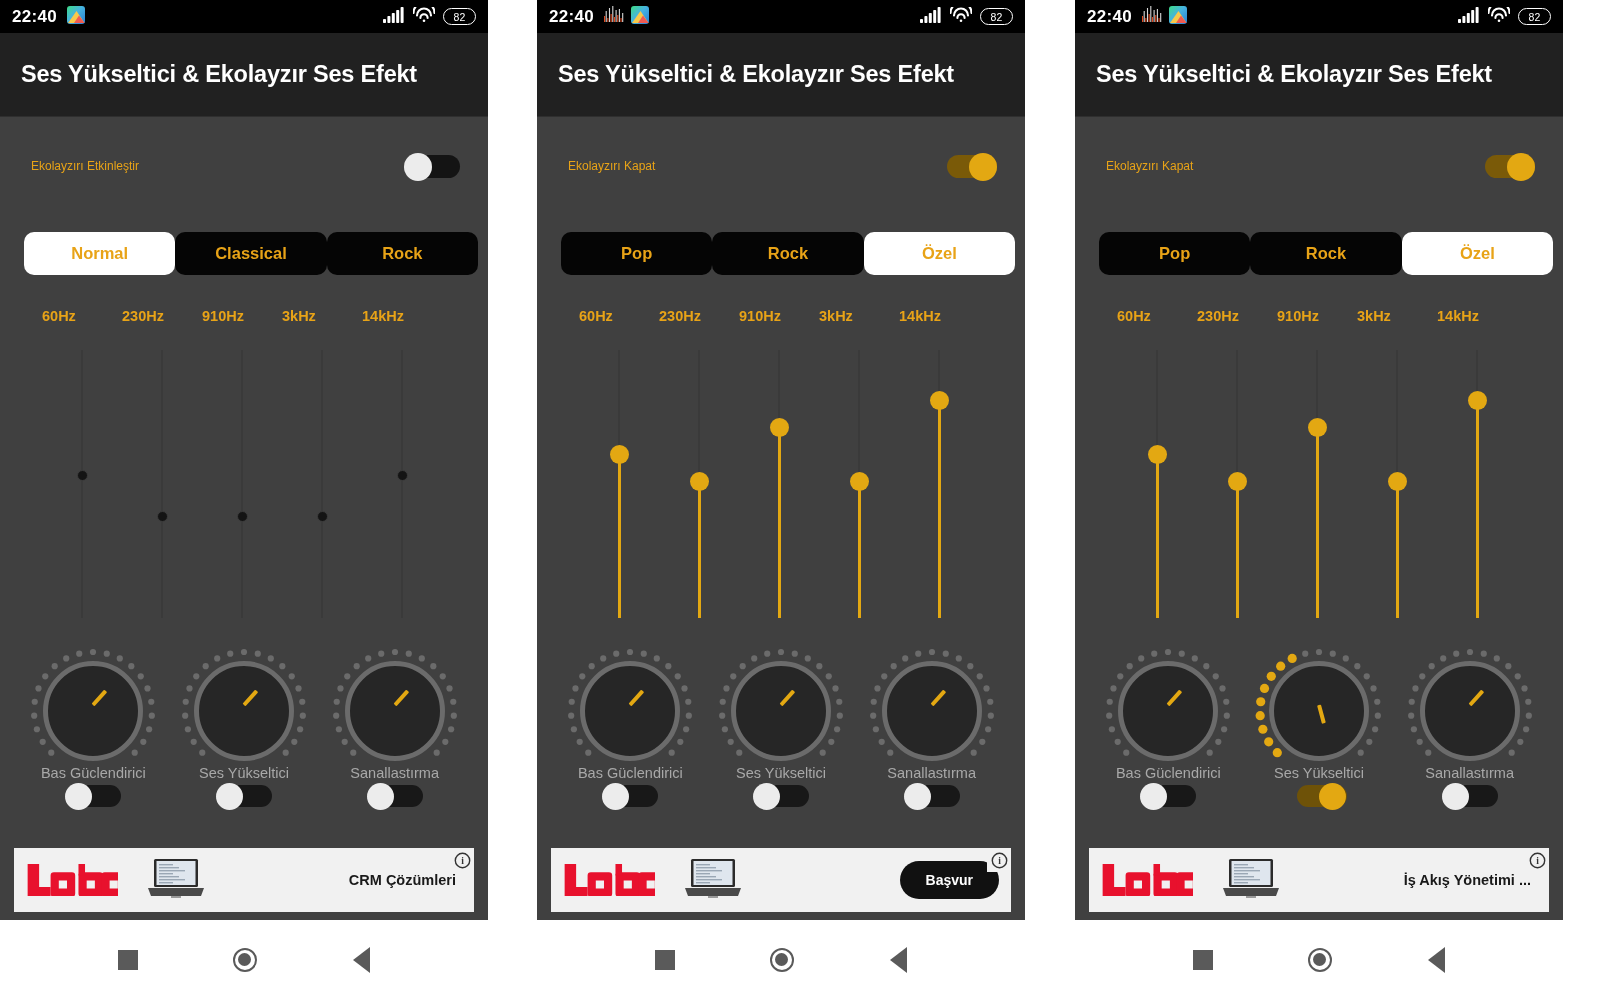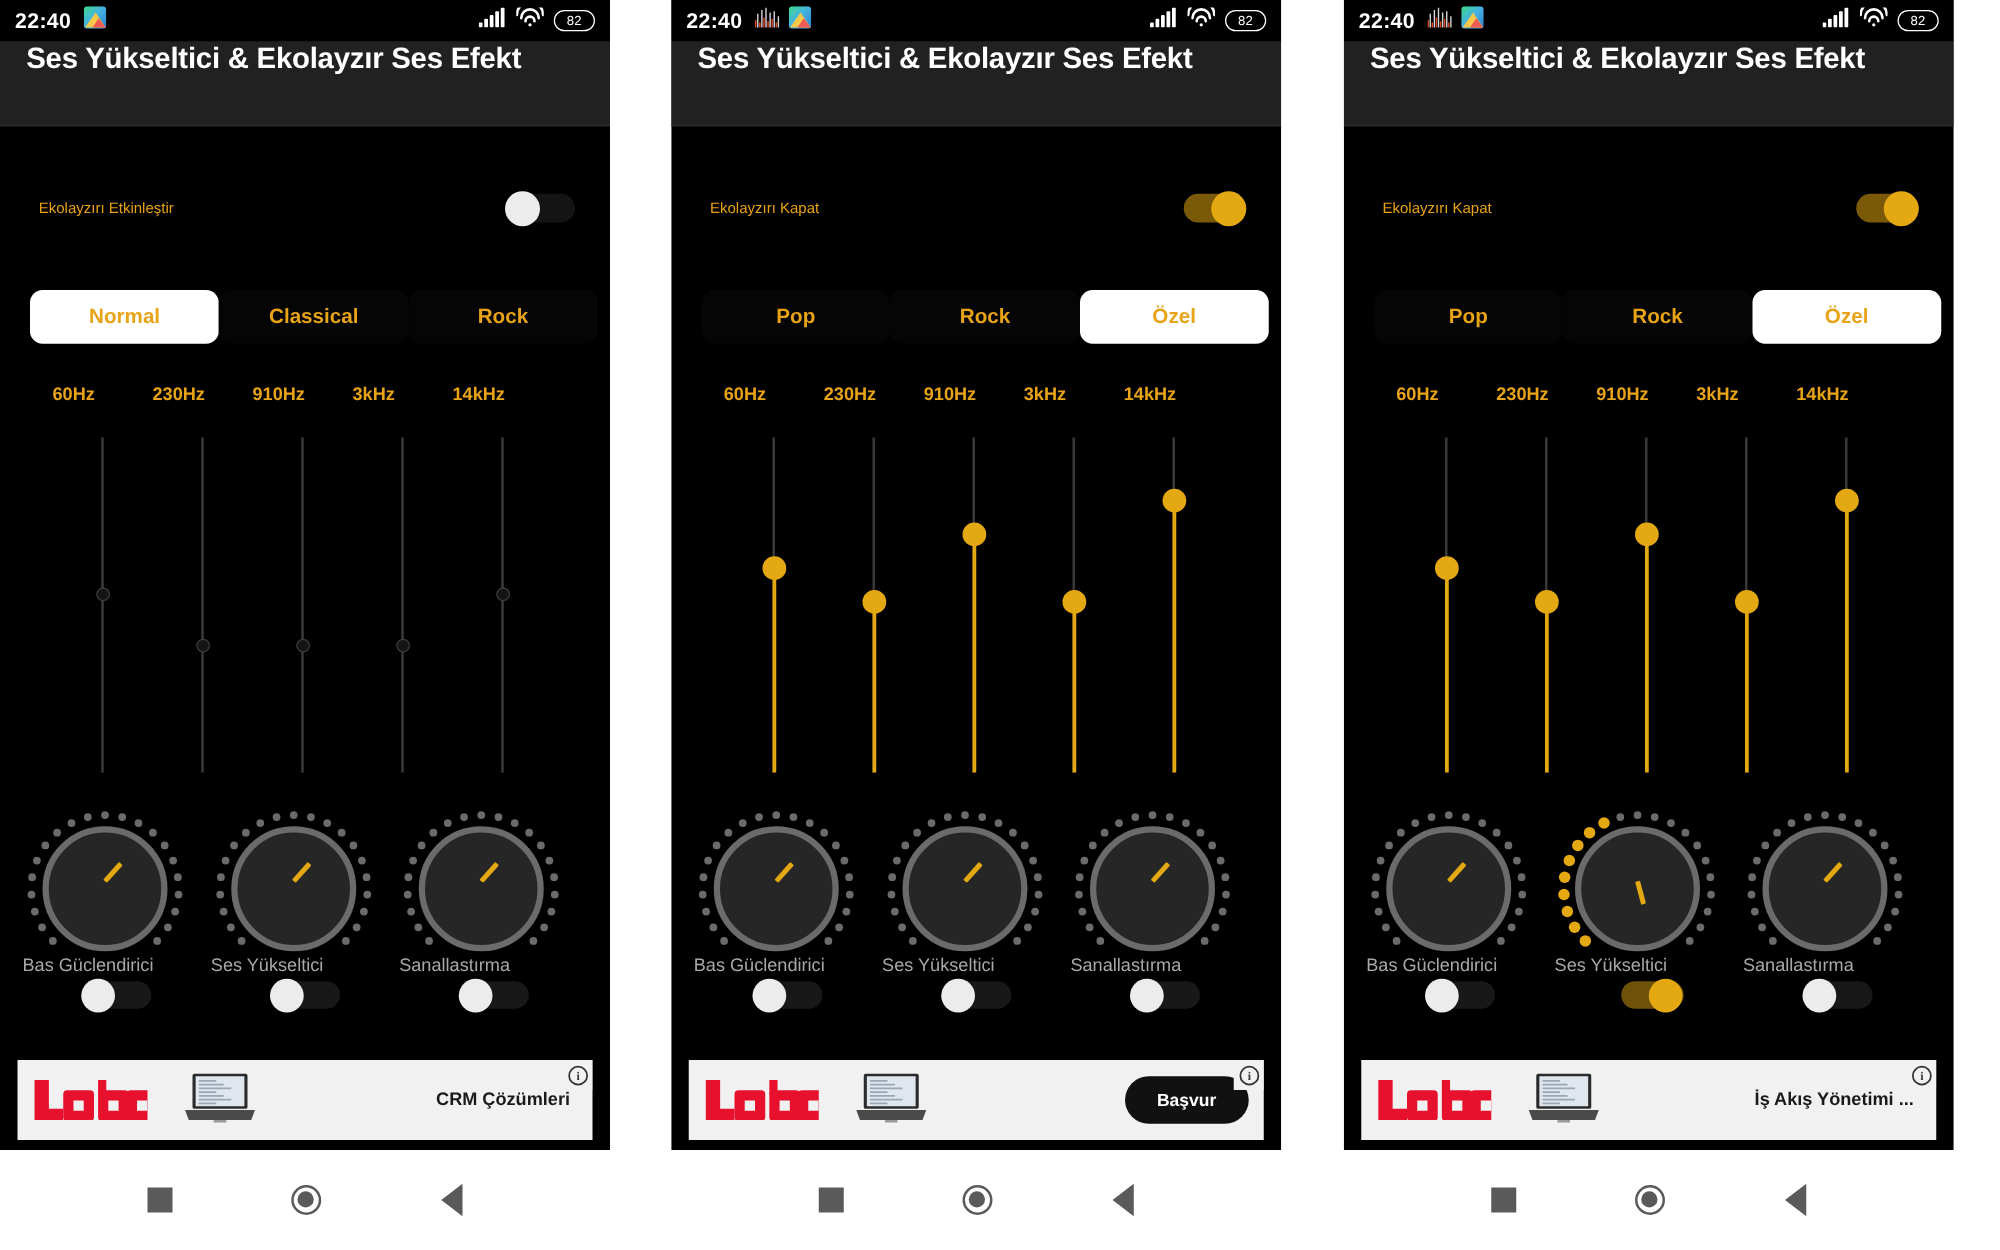--- a/index.html
+++ b/index.html
@@ -19,21 +19,21 @@
     background: #ffffff;
     overflow: hidden;
   }
   .phone.p1 { left: 0px; }
   .phone.p2 { left: 537px; }
   .phone.p3 { left: 1075px; }
 
   .screen {
     position: absolute; left: 0; top: 0;
     width: 100%; height: 920px;
-    background: #000000;
+    background: #404040;
     overflow: hidden;
   }
 
   
   .statusbar {
     position: absolute; left: 0; top: 0;
     width: 100%; height: 33px;
     background: #000000;
     display: flex; align-items: center;
     padding: 0 12px;
@@ -52,23 +52,23 @@
     width: 33px; height: 17px;
     border: 1.6px solid #ffffff; border-radius: 9px;
     color: #ffffff; font-size: 10.5px; font-weight: normal;
     display: flex; align-items: center; justify-content: center;
     letter-spacing: .2px;
   }
 
   
   .appbar {
     position: absolute; left: 0; top: 33px;
-    width: 100%; height: 68px;
+    width: 100%; height: 84px;
     background: #212121;
-    display: flex; align-items: flex-start;
+    display: flex; align-items: center;
     border-bottom: 1px solid #2f2f2f;
   }
   .appbar .title {
     color: #ffffff; font-size: 23.5px; font-weight: bold;
     padding-left: 21px; white-space: nowrap;
     letter-spacing: -0.2px;
   }
 
   
   .eqrow {
@@ -161,21 +161,21 @@
     border: 1.4px solid #3d3d3d;
   }
 
   
   .knobs {
     position: absolute; left: 0; top: 645px;
     width: 100%; height: 136px;
     display: flex;
     padding: 0 18px;
   }
-  .knobcol { flex: 1 1 0; position: relative; display:flex; flex-direction:column; }
+  .knobcol { flex: 1 1 0; position: relative; display:flex; flex-direction:column; align-items:center; }
   .knob { position: relative; width: 132px; height: 132px; }
   .knob svg { display: block; }
   .knob .ring {
     position: absolute; left: 16px; top: 16px;
     width: 100px; height: 100px;
     border-radius: 50%;
     border: 5px solid #6b6b6b;
     background: #262626;
   }
   .knob .pointer {

